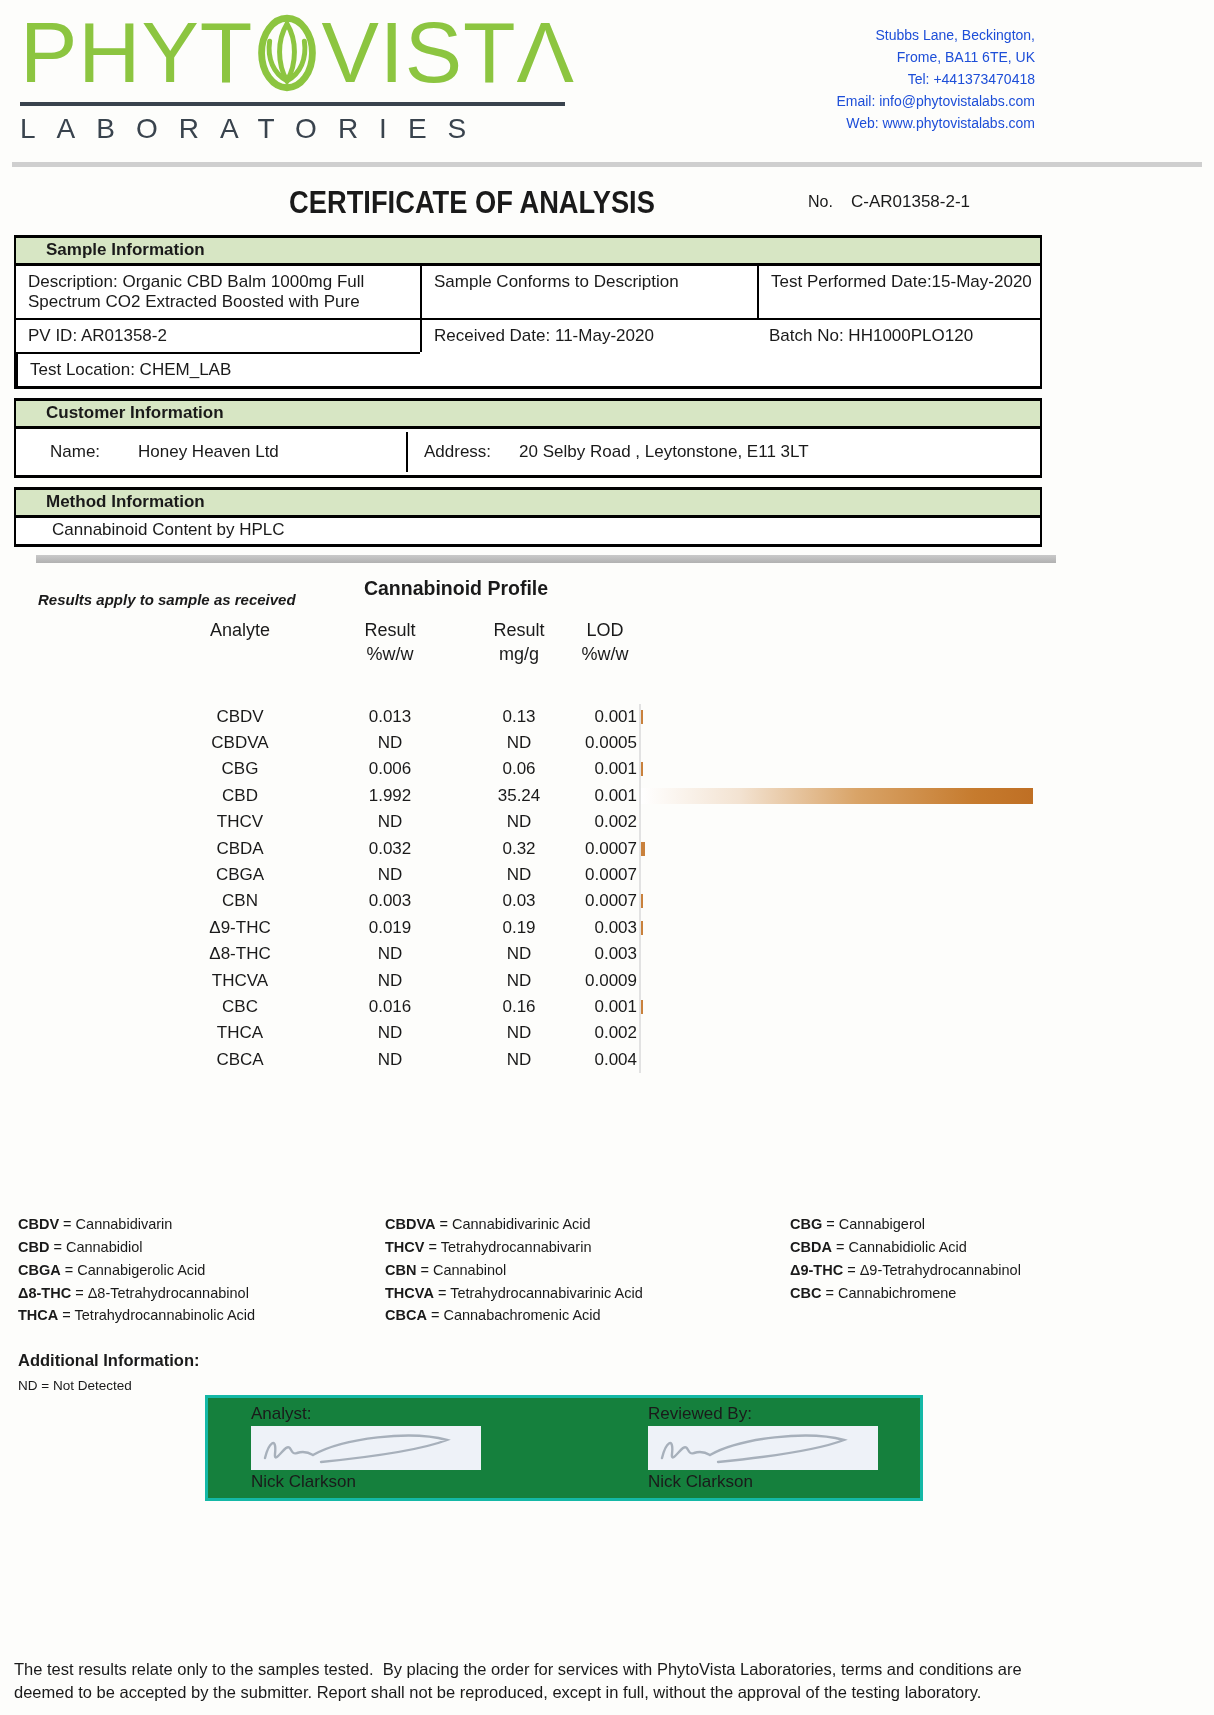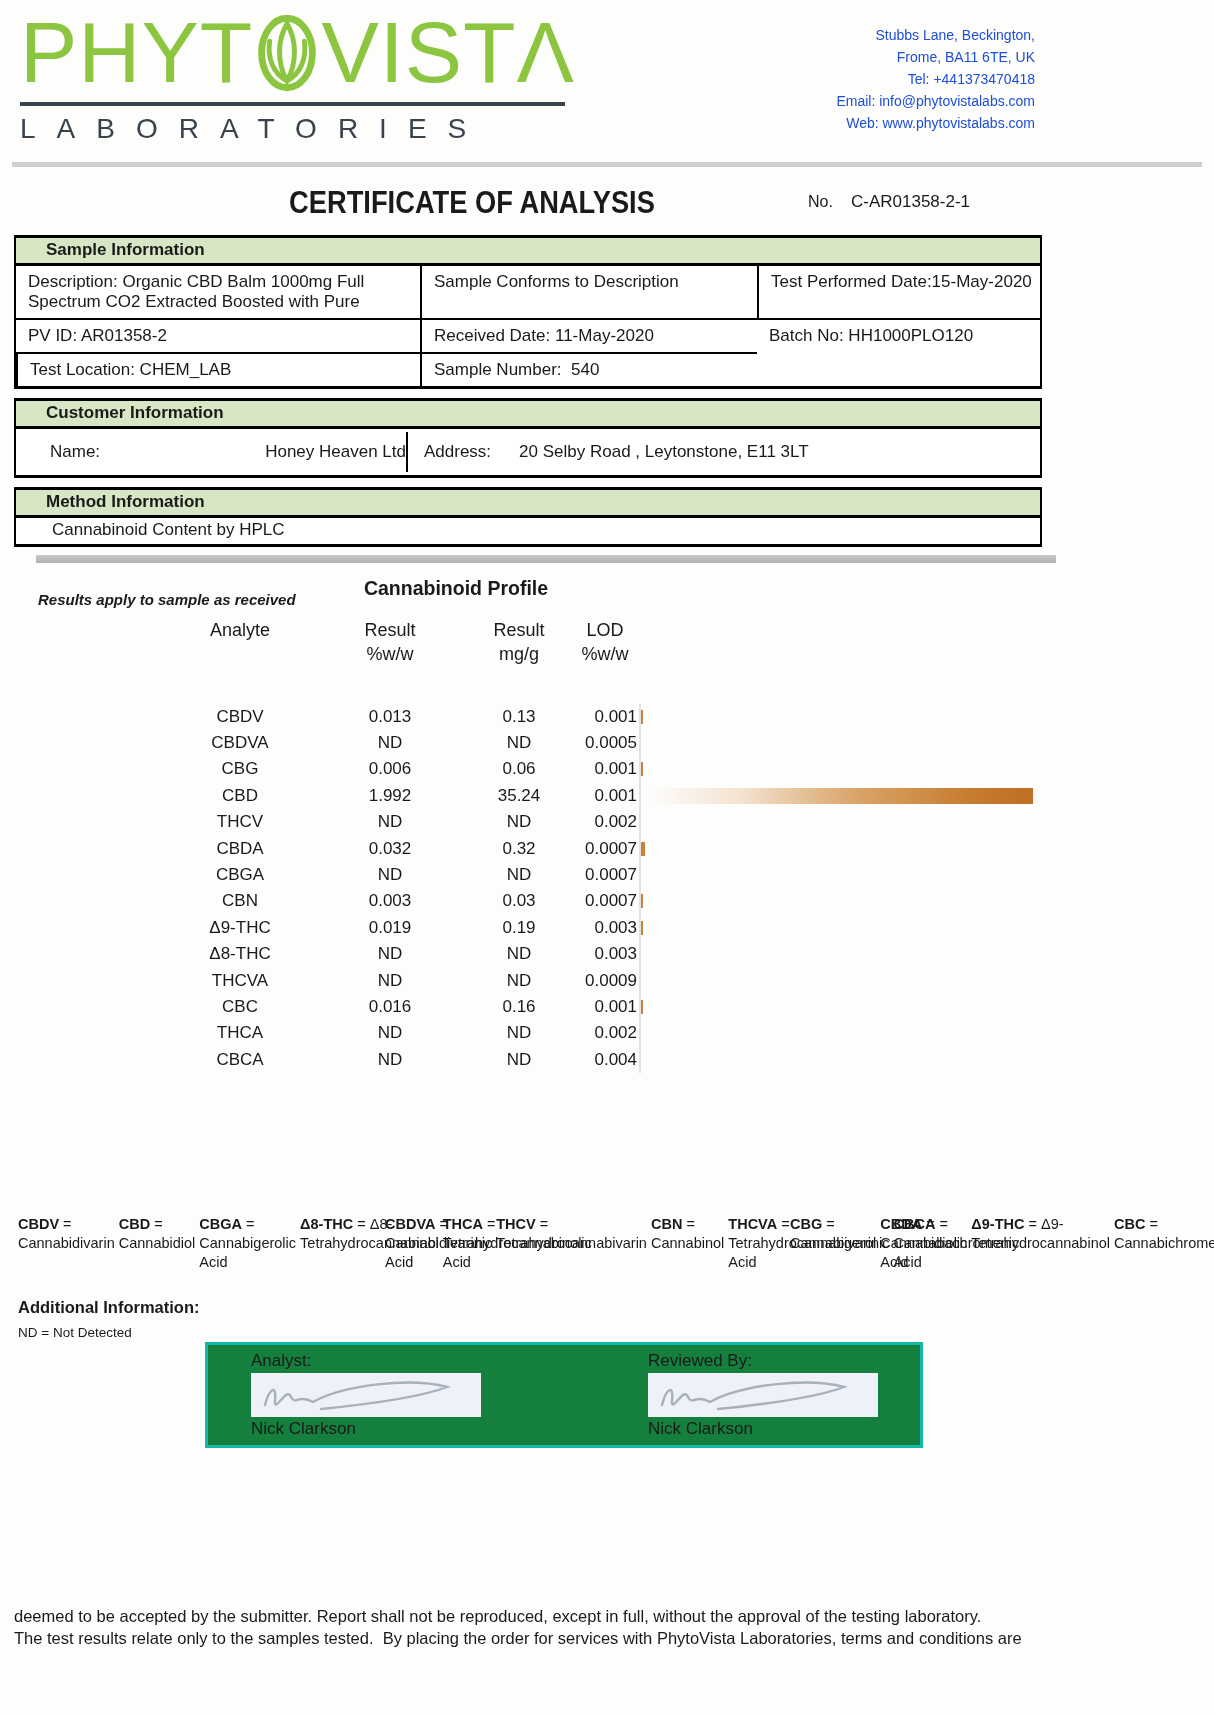--- a/index.html
+++ b/index.html
@@ -27,21 +27,21 @@
   .box{border:2px solid #000;border-top-width:3px;border-bottom-width:3px;background:#fff;margin:0 172px 0 14px;}
   .sample-box{margin-top:10px;}
   .cust-box,.method-box{margin-top:9px;}
   .sec-head{background:#D7E6C4;border-bottom:3px solid #000;font-weight:700;font-size:17px;padding:2px 0 3px 30px;}
   .grid3{display:grid;grid-template-columns:404px 337px 1fr;font-size:17px;}
   .grid3 .cell{padding:6px 8px 6px 12px;white-space:pre-wrap;}
   .grid3 .bl{border-left:2px solid #000;}
   .grid3 .bt{border-top:2px solid #000;}
   .cust-row{display:flex;align-items:center;height:46px;font-size:17px;}
   .cust-name-label{margin-left:34px;width:88px;}
-  .cust-name-value{width:268px;text-align:right;}
+  .cust-name-value{width:268px;}
   .vdiv{width:2px;height:40px;background:#000;}
   .cust-addr-label{margin-left:16px;}
   .cust-addr-value{margin-left:28px;}
   .method-row{font-size:17px;padding:2px 0 4px 36px;}
 
   .gray-bar{margin:8px 158px 0 36px;height:8px;background:linear-gradient(#c9c9c9,#b1b1b1);}
 
   
   .profile-head-row{position:relative;height:44px;margin-top:12px;}
   .profile-note{position:absolute;left:38px;top:16px;font-size:15px;font-weight:700;font-style:italic;}
@@ -53,21 +53,21 @@
   .p-rows{margin-top:37px;}
   .p-row{display:flex;align-items:center;height:26.4px;font-size:17px;}
   .pcell.w1,.pcell.w2,.pcell.w3{text-align:center;}
   .pcell.w4{text-align:right;}
   .p-bars{flex:1;align-self:stretch;border-left:2px solid #e2e2e2;margin-left:2px;display:flex;align-items:center;}
   .bar{height:14px;background:#c9813c;}
   .bar-max{height:16px;background:linear-gradient(90deg,#ffffff 0%,#f3e3d2 25%,#d9a468 55%,#c67b2e 85%,#bf6f24 100%);}
 
   
   .legend{display:flex;margin-top:142px;font-size:14.5px;line-height:1.3;}
-  .leg-col{display:flex;flex-direction:row;gap:4px;}
+  .leg-col{display:flex;flex-direction:column;gap:4px;}
   .leg1{margin-left:18px;width:367px;}
   .leg2{width:405px;}
   .leg3{flex:1;}
   .leg-item b{font-weight:700;}
 
   .addl{margin-left:18px;margin-top:26px;}
   .addl-h{font-weight:700;font-size:16.5px;}
   .addl-t{font-size:13.5px;margin-top:8px;}
 
   
@@ -124,21 +124,20 @@
   <section class="box sample-box">
     <div class="sec-head">Sample Information</div>
     <div class="grid3">
       <div class="cell">Description: Organic CBD Balm 1000mg Full Spectrum CO2 Extracted Boosted with Pure</div>
       <div class="cell bl">Sample Conforms to Description</div>
       <div class="cell bl">Test Performed Date:15-May-2020</div>
       <div class="cell bt">PV ID: AR01358-2</div>
       <div class="cell bl bt">Received Date: 11-May-2020</div>
       <div class="cell bt">Batch No: HH1000PLO120</div>
       <div class="cell bl bt">Test Location: CHEM_LAB</div>
-      <div class="cell bl bt">Sample Number:  540</div>
     </div>
   </section>
 
   <section class="box cust-box">
     <div class="sec-head">Customer Information</div>
     <div class="cust-row">
       <span class="cust-name-label">Name:</span>
       <span class="cust-name-value">Honey Heaven Ltd</span>
       <span class="vdiv"></span>
       <span class="cust-addr-label">Address:</span>
@@ -370,17 +369,17 @@
         <svg viewBox="0 0 230 44">
             <path d="M14 32 C18 16 26 10 24 28 C23 37 30 26 35 22 C41 18 39 30 46 27 C52 25 57 26 62 29 C92 12 160 4 196 14 C170 24 120 31 70 36" fill="none" stroke="#a7b0bb" stroke-width="2.4" stroke-linecap="round"></path>
           </svg>
       </div>
       <div class="sig-name">Nick Clarkson</div>
       <div class="sig-title">Chief Scientific Officer</div>
     </div>
   </div>
 
   <div class="footer">
+    <div>The test results relate only to the samples tested.  By placing the order for services with PhytoVista Laboratories, terms and conditions are</div>
     <div>deemed to be accepted by the submitter. Report shall not be reproduced, except in full, without the approval of the testing laboratory.</div>
-    <div>The test results relate only to the samples tested.  By placing the order for services with PhytoVista Laboratories, terms and conditions are</div>
   </div>
 
 </div>
 
 </body></html>

